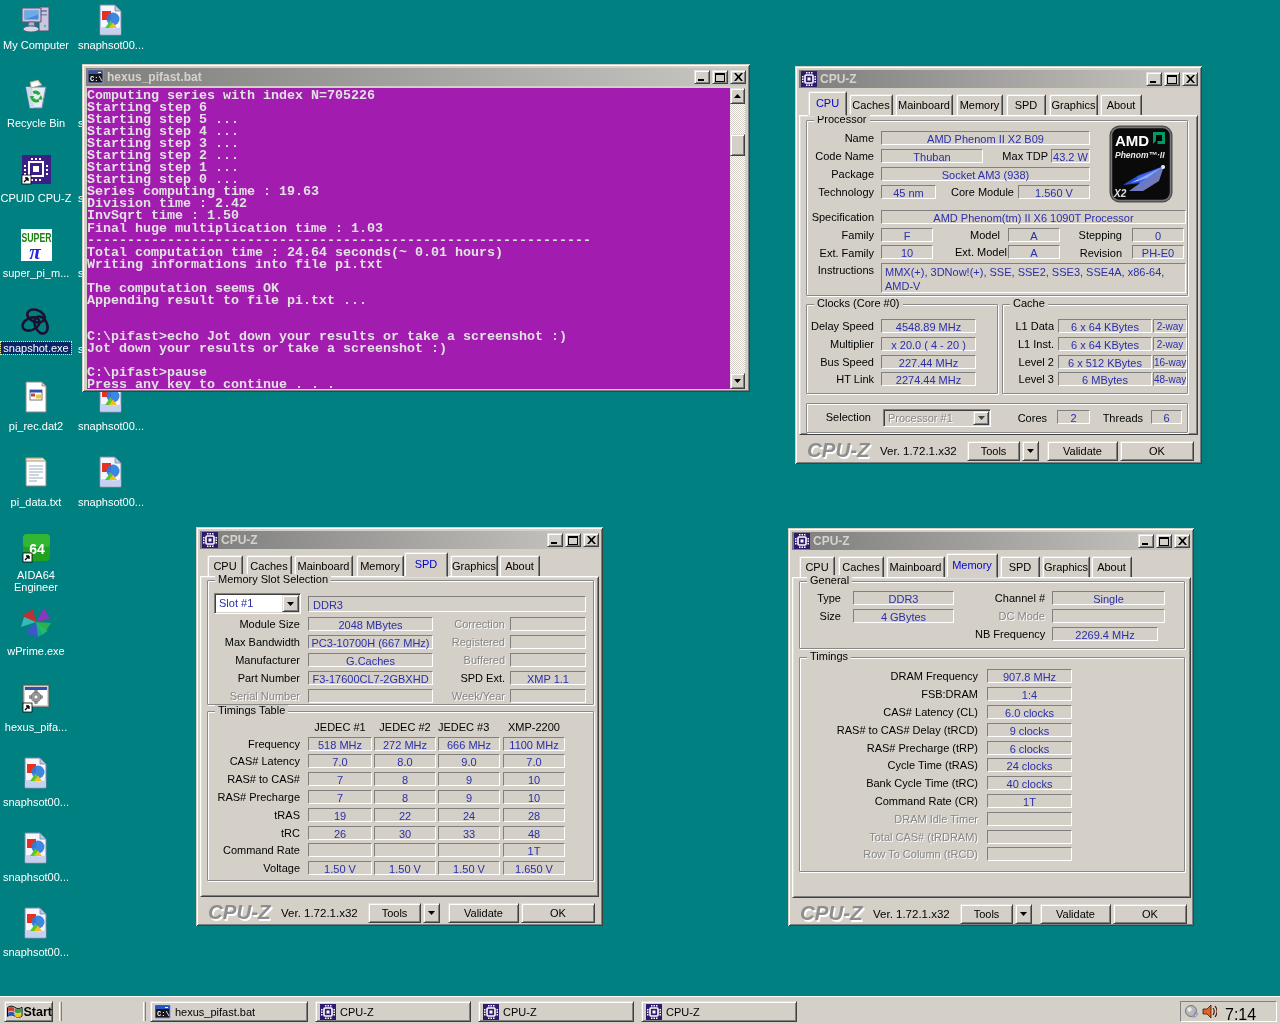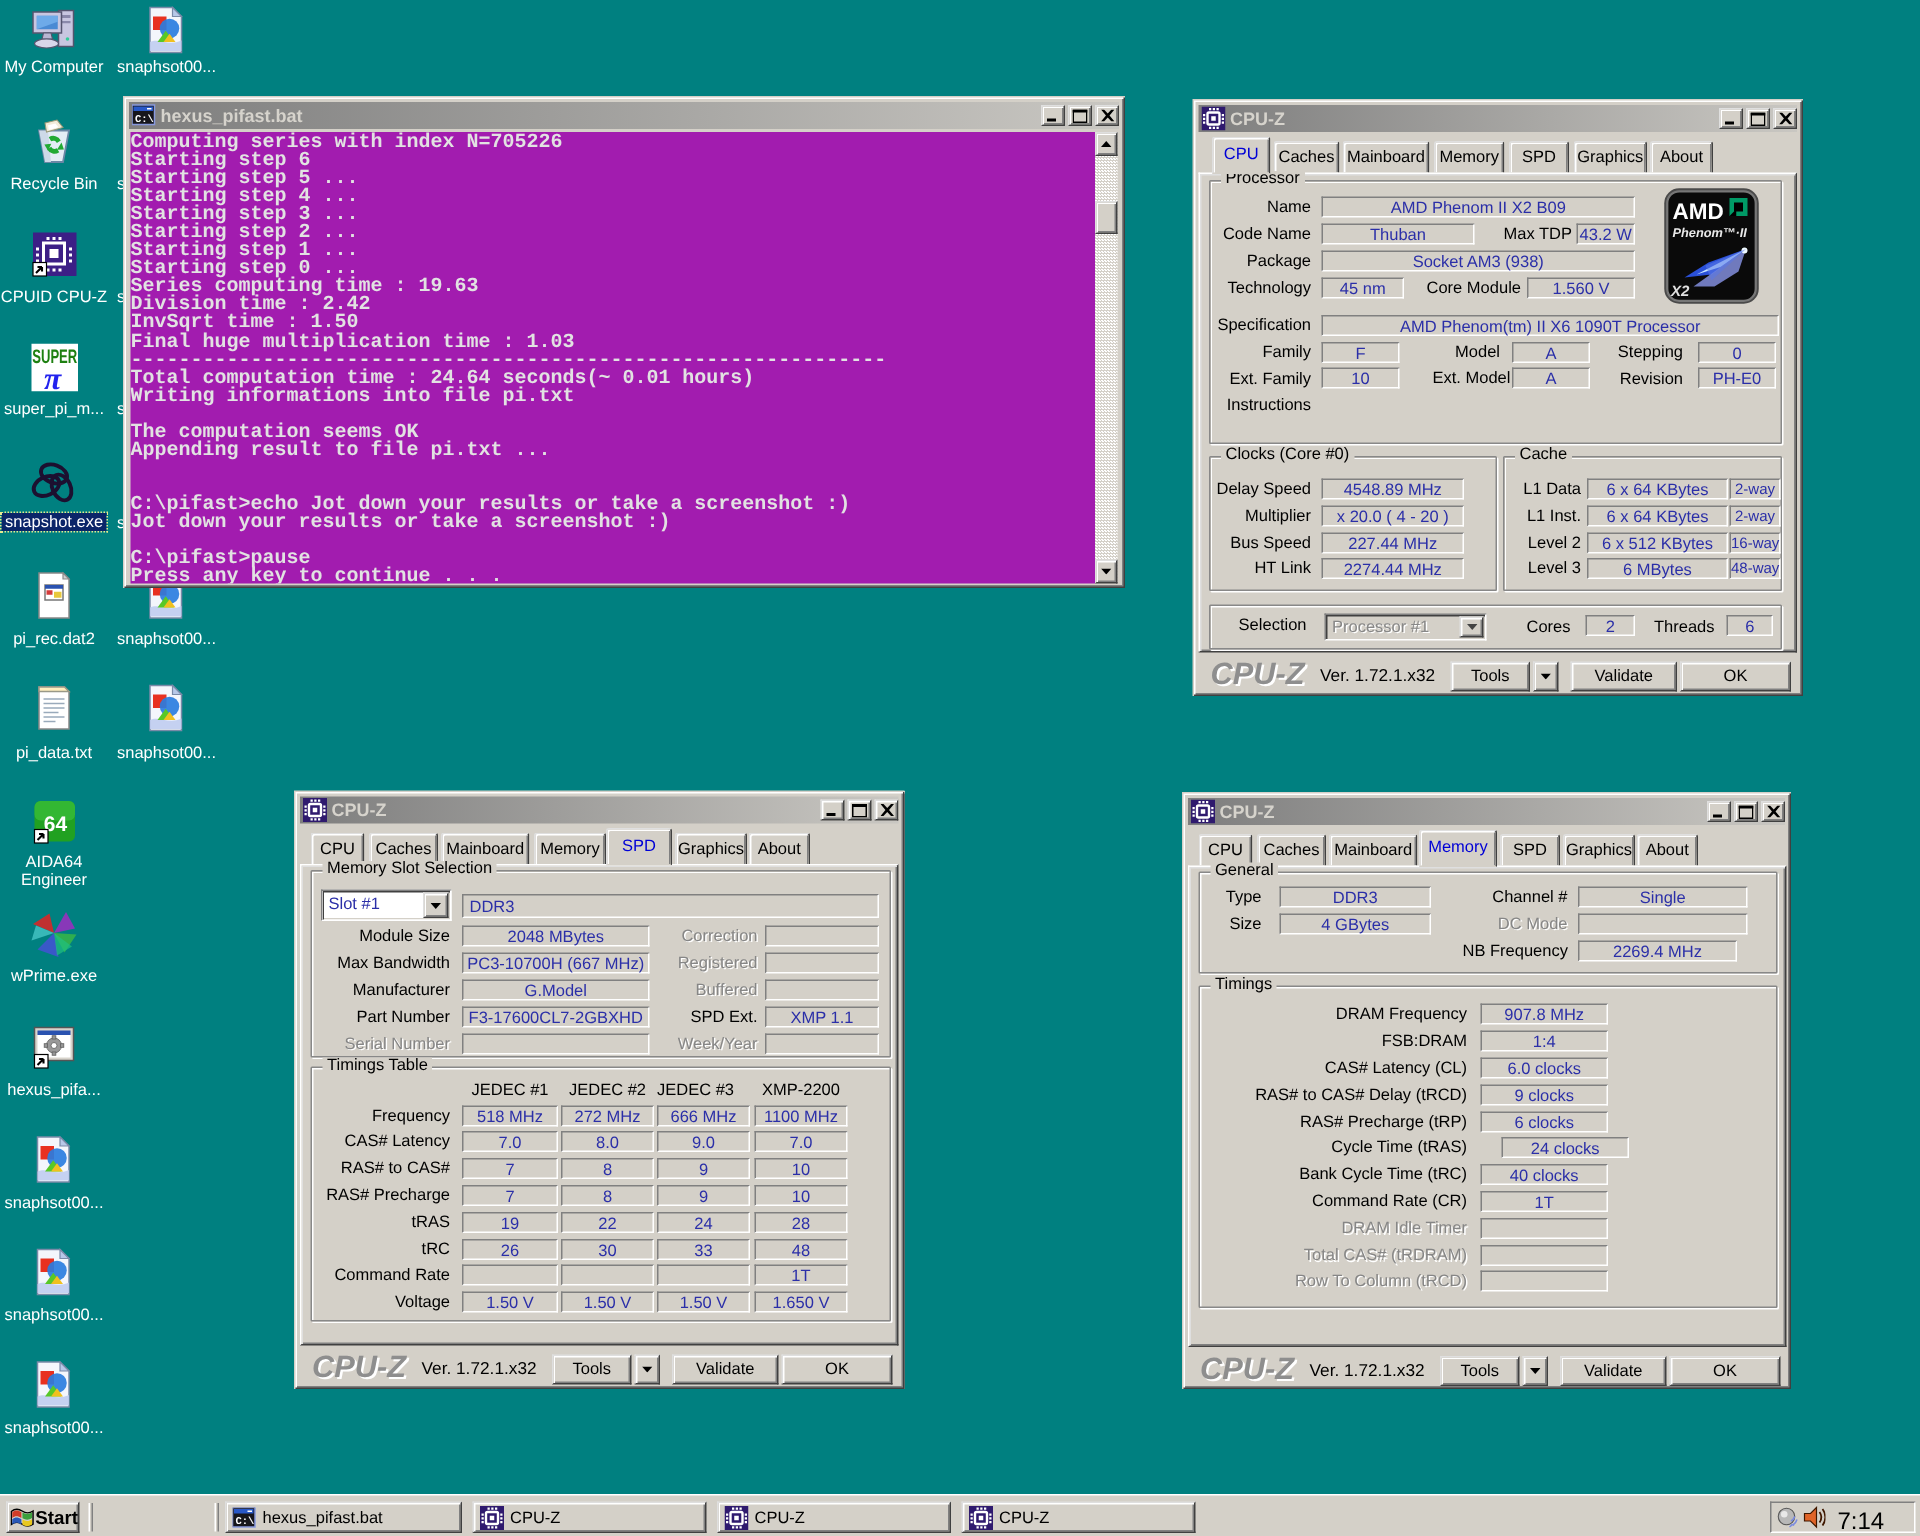--- a/index.html
+++ b/index.html
@@ -379,20 +379,21 @@
     <div class="f" style="left:213px;top:162px;width:52px">A</div>
     <div class="lb" style="left:277px;width:50px;top:163px">Stepping</div>
     <div class="f" style="left:337px;top:162px;width:52px">0</div>
 <div class="lb" style="left:0;width:79px;top:181px">Ext. Family</div>
     <div class="f" style="left:86px;top:179px;width:52px">10</div>
     <div class="lb" style="left:160px;width:45px;top:180px">Ext. Model</div>
     <div class="f" style="left:213px;top:179px;width:52px">A</div>
     <div class="lb" style="left:277px;width:50px;top:181px">Revision</div>
     <div class="f" style="left:337px;top:179px;width:52px">PH-E0</div>
 <div class="lb" style="left:0;width:79px;top:198px">Instructions</div>
+    <div class="f" style="left:86px;top:197px;width:305px;height:30px;text-align:left;padding:1px 3px;white-space:normal;line-height:14px">MMX(+), 3DNow!(+), SSE, SSE2, SSE3, SSE4A, x86-64, AMD-V</div>
 <svg style="position:absolute;left:314px;top:59px" width="64" height="78" viewBox="0 0 64 78">
       <rect x="0.5" y="0.5" width="63" height="77" rx="10" fill="#4a4a4a"></rect>
       <rect x="2.5" y="2.5" width="59" height="73" rx="8" fill="#0a0a0a" stroke="#777" stroke-width="1.5"></rect>
       <text x="6" y="21" font-size="15" font-weight="bold" fill="#fff" font-family="Liberation Sans">AMD</text>
       <rect x="44" y="7" width="12" height="12" fill="#009a66"></rect>
       <rect x="47" y="10" width="6" height="6" fill="#000"></rect>
       <path d="M44 19 l4.5 -4.5 v4.5 z" fill="#000"></path>
       <text x="6" y="33" font-size="8.5" font-style="italic" font-weight="bold" fill="#e8e8e8" font-family="Liberation Sans">Phenom™·II</text>
       <path d="M14 60 L30 50 L55 41 L32 58 Z" fill="#2a50d8"></path>
       <path d="M20 66 L55 41 L50 56 L34 66 Z" fill="#8a96ea" opacity=".8"></path>
@@ -511,21 +512,21 @@
 <div class="f" style="left:112px;top:69px;width:278px;height:16px;text-align:left;padding-left:4px;padding-top:2px">DDR3</div>
 <div class="lb" style="left:5px;width:99px;top:91px">Module Size</div>
     <div class="f" style="left:112px;top:90px;width:125px">2048 MBytes</div>
     <div class="ld" style="left:219px;width:90px;top:91px">Correction</div>
     <div class="f" style="left:314px;top:90px;width:76px"></div>
 <div class="lb" style="left:5px;width:99px;top:109px">Max Bandwidth</div>
     <div class="f" style="left:112px;top:108px;width:125px">PC3-10700H (667 MHz)</div>
     <div class="ld" style="left:219px;width:90px;top:109px">Registered</div>
     <div class="f" style="left:314px;top:108px;width:76px"></div>
 <div class="lb" style="left:5px;width:99px;top:127px">Manufacturer</div>
-    <div class="f" style="left:112px;top:126px;width:125px">G.Model</div>
+    <div class="f" style="left:112px;top:126px;width:125px">G.Caches</div>
     <div class="ld" style="left:219px;width:90px;top:127px">Buffered</div>
     <div class="f" style="left:314px;top:126px;width:76px"></div>
 <div class="lb" style="left:5px;width:99px;top:145px">Part Number</div>
     <div class="f" style="left:112px;top:144px;width:125px">F3-17600CL7-2GBXHD</div>
     <div class="lb" style="left:219px;width:90px;top:145px">SPD Ext.</div>
     <div class="f" style="left:314px;top:144px;width:76px">XMP 1.1</div>
 <div class="ld" style="left:5px;width:99px;top:163px">Serial Number</div>
     <div class="f" style="left:112px;top:162px;width:125px"></div>
     <div class="ld" style="left:219px;width:90px;top:163px">Week/Year</div>
     <div class="f" style="left:314px;top:162px;width:76px"></div>
@@ -652,21 +653,21 @@
     <div class="f" style="left:199px;top:141px;width:85px">907.8 MHz</div>
 <div class="lb" style="left:40px;width:150px;top:160px">FSB:DRAM</div>
     <div class="f" style="left:199px;top:159px;width:85px">1:4</div>
 <div class="lb" style="left:40px;width:150px;top:178px">CAS# Latency (CL)</div>
     <div class="f" style="left:199px;top:177px;width:85px">6.0 clocks</div>
 <div class="lb" style="left:40px;width:150px;top:196px">RAS# to CAS# Delay (tRCD)</div>
     <div class="f" style="left:199px;top:195px;width:85px">9 clocks</div>
 <div class="lb" style="left:40px;width:150px;top:214px">RAS# Precharge (tRP)</div>
     <div class="f" style="left:199px;top:213px;width:85px">6 clocks</div>
 <div class="lb" style="left:40px;width:150px;top:231px">Cycle Time (tRAS)</div>
-    <div class="f" style="left:213px;top:230px;width:85px">24 clocks</div>
+    <div class="f" style="left:199px;top:230px;width:85px">24 clocks</div>
 <div class="lb" style="left:40px;width:150px;top:249px">Bank Cycle Time (tRC)</div>
     <div class="f" style="left:199px;top:248px;width:85px">40 clocks</div>
 <div class="lb" style="left:40px;width:150px;top:267px">Command Rate (CR)</div>
     <div class="f" style="left:199px;top:266px;width:85px">1T</div>
 <div class="ld" style="left:40px;width:150px;top:285px">DRAM Idle Timer</div>
     <div class="f" style="left:199px;top:284px;width:85px"></div>
 <div class="ld" style="left:40px;width:150px;top:303px">Total CAS# (tRDRAM)</div>
     <div class="f" style="left:199px;top:302px;width:85px"></div>
 <div class="ld" style="left:40px;width:150px;top:320px">Row To Column (tRCD)</div>
     <div class="f" style="left:199px;top:319px;width:85px"></div>

